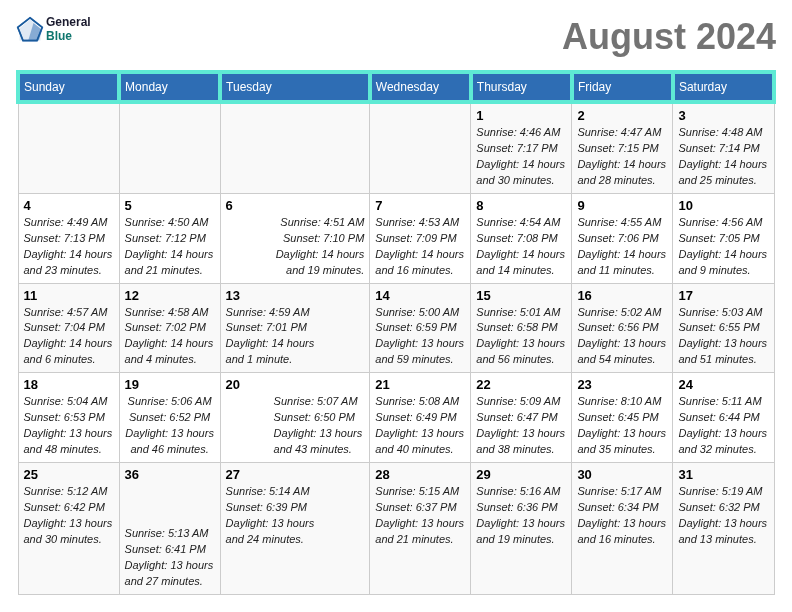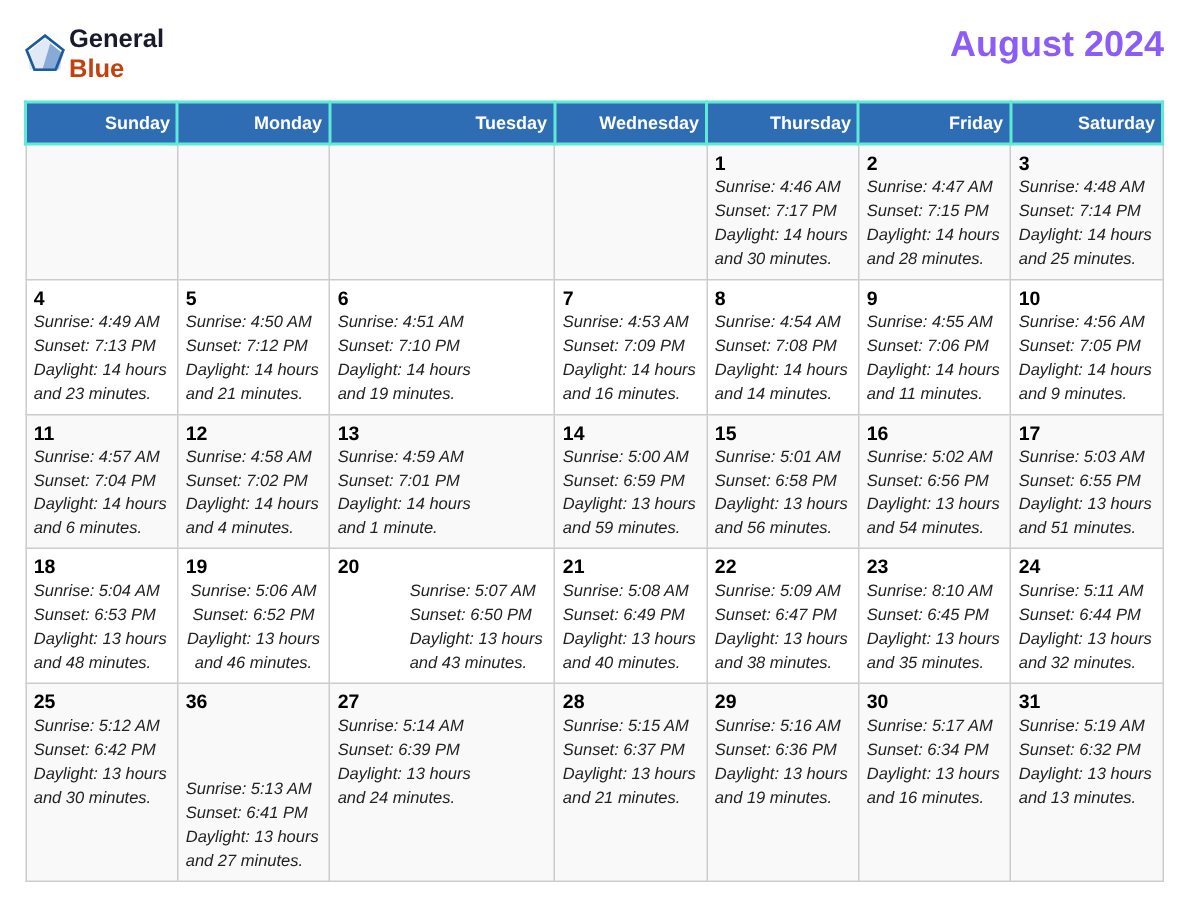--- a/index.html
+++ b/index.html
@@ -22,44 +22,44 @@
     }
     .logo-icon {
       width: 28px;
       height: 28px;
       margin-right: 2px;
     }
     .title-block {
       text-align: right;
     }
     .main-title {
-      font-size: 24px;
+      font-size: 36px;
       font-weight: bold;
-      color: #8b5cf6;
+      color: #737373;
       text-align: center;
     }
     .subtitle {
       font-size: 18px;
       color: #333;
     }
     table {
       width: 100%;
       border-collapse: collapse;
       font-size: 11px;
     }
     thead tr {
       background-color: #2e6db4;
       color: #fff;
     }
     thead th {
       padding: 6px 4px;
-      text-align: right;
+      text-align: left;
       font-size: 12px;
-      font-weight: bold;
-      border: 2px solid #5eead4;
+      font-weight: normal;
+      border: 4px solid #5eead4;
     }
     tbody tr {
       vertical-align: top;
     }
     tbody td {
       border: 1px solid #ccc;
       padding: 4px 5px;
       vertical-align: top;
       min-height: 80px;
     }
@@ -88,23 +88,23 @@
 <div class="header">
   <div class="logo">
     <svg class="logo-icon" viewBox="0 0 32 32">
       <rect x="0" y="0" width="32" height="32" fill="none"></rect>
       <polygon points="16,4 28,14 28,28 4,28 4,14" fill="#2e6db4" opacity="0.15"></polygon>
       <polygon points="16,2 30,13 24,28 8,28 2,13" fill="none" stroke="#2e6db4" stroke-width="2"></polygon>
       <polygon points="20,8 30,16 26,28 14,28" fill="#2e6db4" opacity="0.5"></polygon>
       <polygon points="16,2 30,13 24,28 8,28 2,13" fill="none" stroke="#1a5a9a" stroke-width="1.5"></polygon>
     </svg>
     <div>
-      <div style="font-size:17px;font-weight:bold;color:#1a1a2e;line-height:1.15;">
+      <div style="font-size:12px;font-weight:bold;color:#1a1a2e;line-height:1.15;">
         <span style="color:#1a1a2e;">General</span><br>
-        <span style="color:#c2410c;">Blue</span>
+        <span style="color:#0f766e;">Blue</span>
       </div>
     </div>
   </div>
   <div class="title-block">
     <div class="main-title">August 2024</div>
   </div>
 </div>
 
 <table>
   <thead>
@@ -156,21 +156,21 @@
         </td>
         <td>
           <span class="day-num">5</span>
           <div class="day-info" style="white-space: pre-line;">Sunrise: 4:50 AM
 Sunset: 7:12 PM
 Daylight: 14 hours
 and 21 minutes.</div>
         </td>
         <td>
           <span class="day-num">6</span>
-          <div class="day-info" style="white-space: pre-line;">Sunrise: 4:51 AM
+          <div class="day-info" style="white-space: pre-line; text-align: right;">Sunrise: 4:51 AM
 Sunset: 7:10 PM
 Daylight: 14 hours
 and 19 minutes.</div>
         </td>
         <td>
           <span class="day-num">7</span>
           <div class="day-info" style="white-space: pre-line;">Sunrise: 4:53 AM
 Sunset: 7:09 PM
 Daylight: 14 hours
 and 16 minutes.</div>

